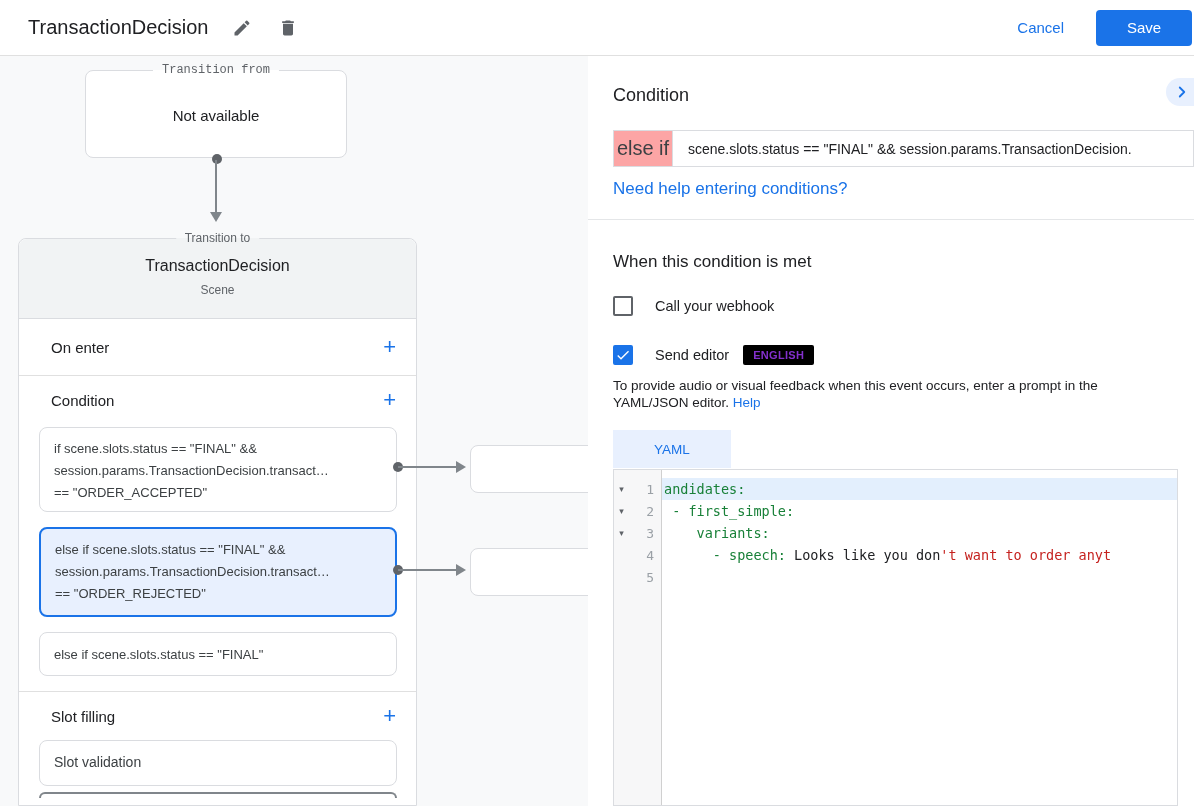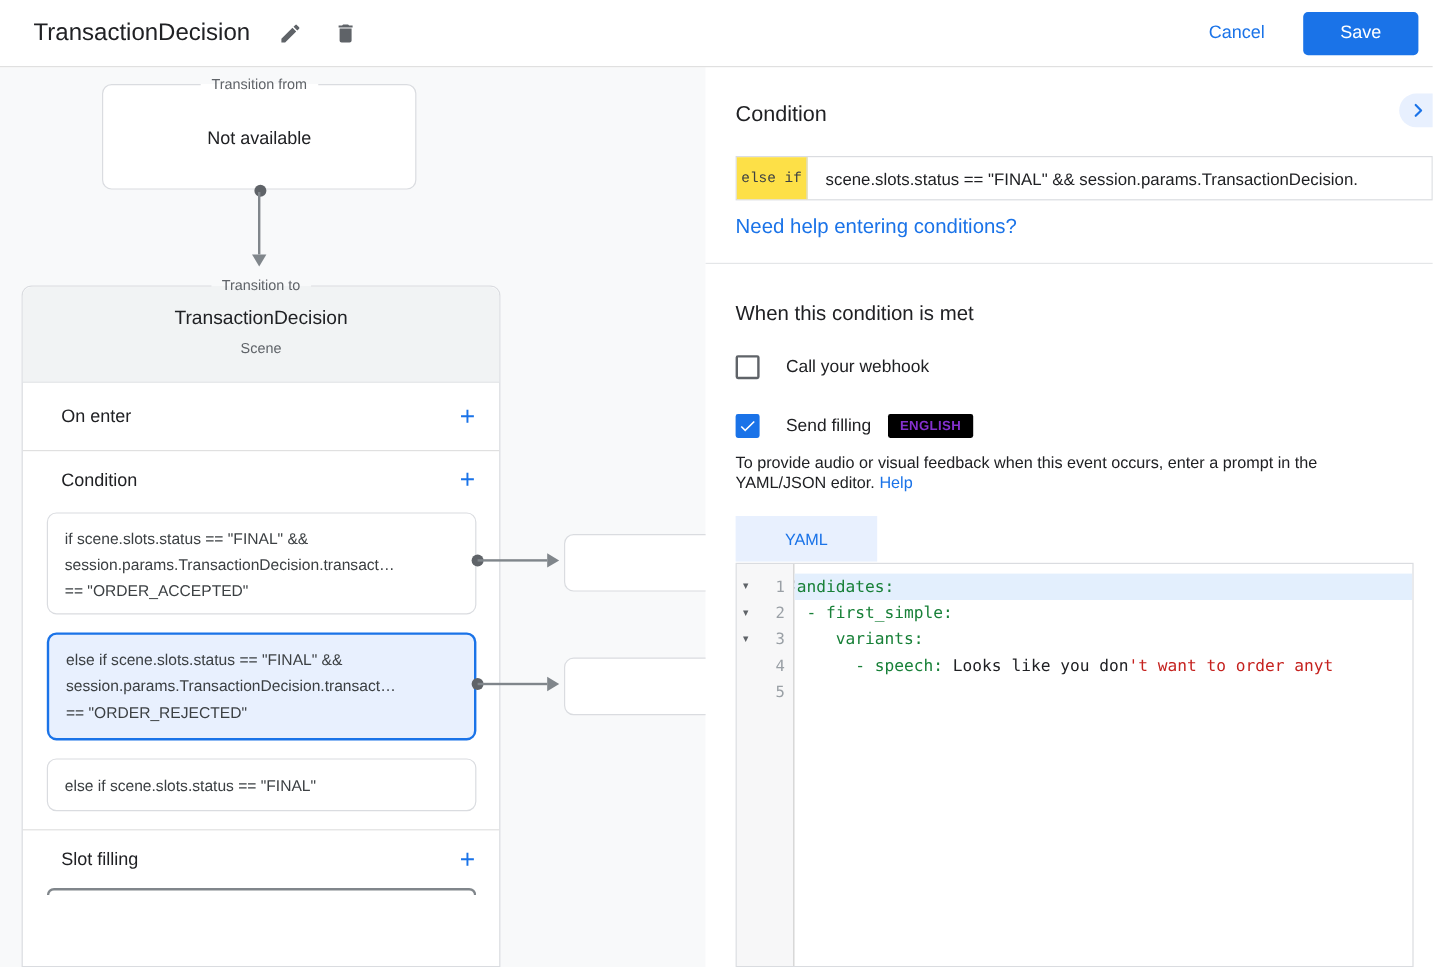--- a/index.html
+++ b/index.html
@@ -9,30 +9,30 @@
 
   
   .topbar { position:absolute; left:0; top:0; width:1194px; height:56px; background:#fff;
             border-bottom:1px solid #e0e0e0; display:flex; align-items:center; z-index:20; }
   .topbar .title { font-size:20px; color:#202124; margin-left:28px; }
   .icon-btn { width:24px; height:24px; margin-left:22px; cursor:pointer; display:flex; align-items:center; justify-content:center; }
   .icon-btn svg { width:20px; height:20px; fill:#5f6368; }
   .topbar .spacer { flex:1; }
   .cancel-btn { color:#1a73e8; font-size:15px; font-weight:500; margin-right:32px; cursor:pointer;margin-left:34px; }
   .save-btn { background:#1a73e8; color:#fff; font-size:15px; font-weight:500; border:none;
-              border-radius:4px; width:96px; height:36px; margin-right:12px; cursor:pointer; }
+              border-radius:4px; width:96px; height:36px; margin-right:2px; cursor:pointer; }
 
   
   .canvas { position:absolute; left:0; top:56px; width:588px; height:750px; background:#f8f9fa; z-index:1; }
 
   .tfrom-box { position:absolute; left:85px; top:14px; width:262px; height:88px; background:#fff;
                border:1px solid #dadce0; border-radius:8px; }
   .legend-chip { position:absolute; top:-8px; left:50%; transform:translateX(-50%); font-size:12px;
                  color:#5f6368; padding:0 9px; white-space:nowrap; }
-  .chip-from { background:linear-gradient(to bottom, #f8f9fa 50%, #ffffff 50%); }
+  .chip-from { background:linear-gradient(to bottom, #f8f9fa 50%, #ffffff 50%);font-family:Liberation Mono, monospace; }
   .chip-to   { background:linear-gradient(to bottom, #f8f9fa 50%, #f1f3f4 50%); }
   .tfrom-content { text-align:center; padding-top:36px; font-size:15px; color:#202124; }
 
   .v-dot { position:absolute; left:211px; top:96px; width:10px; height:10px; border-radius:50%; background:#5f6368; }
   .v-line { position:absolute; left:215px; top:104px; width:2px; height:52px; background:#80868b; }
   .v-arrow { position:absolute; left:210px; top:156px; width:0; height:0;
              border-left:6px solid transparent; border-right:6px solid transparent; border-top:10px solid #80868b; }
 
   .scene-card { position:absolute; left:18px; top:182px; width:399px; height:568px; background:#fff;
                 border:1px solid #dadce0; border-radius:8px 8px 0 0; }
@@ -66,22 +66,22 @@
 
   
   .panel { position:absolute; left:588px; top:56px; width:606px; height:750px; background:#fff; z-index:10; }
   .panel-h1 { position:absolute; left:25px; top:29px; font-size:18px; color:#202124; }
   .chev-btn { position:absolute; right:0; top:22px; width:28px; height:28px; background:#e8f0fe;
               border-radius:14px 0 0 14px; cursor:pointer; display:flex; align-items:center; }
   .chev-btn svg { width:18px; height:18px; margin-left:7px; }
 
   .cond-input { position:absolute; left:25px; top:74px; right:0; height:37px; border:1px solid #dadce0;
                 display:flex; align-items:stretch; background:#fff; }
-  .cond-prefix { width:59px; background:#fde047; border-right:1px solid #dadce0; display:flex;
-                 align-items:center; justify-content:center; font-size:12px; color:#3c4043;font-family:Liberation Mono, monospace; }
+  .cond-prefix { width:59px; background:#fca5a5; border-right:1px solid #dadce0; display:flex;
+                 align-items:center; justify-content:center; font-size:20px; color:#3c4043; }
   .cond-expr { flex:1; display:flex; align-items:center; padding-left:15px; font-size:14px; color:#202124;
                white-space:nowrap; overflow:hidden; }
   .help-link { position:absolute; left:25px; top:123px; font-size:17px; color:#1a73e8; cursor:pointer; }
   .panel-div { position:absolute; left:0; right:0; top:163px; height:1px; background:#e4e6e8; }
 
   .panel-h2 { position:absolute; left:25px; top:196px; font-size:17px; color:#202124; }
   .check-row { position:absolute; left:25px; display:flex; align-items:center; }
   .row-webhook { top:240px; }
   .row-prompts { top:289px; }
   .cbox { width:20px; height:20px; border:2px solid #5f6368; border-radius:2px; background:#fff; cursor:pointer; flex:none; }
@@ -177,20 +177,21 @@
         <div>else if scene.slots.status == "FINAL"</div>
       </div>
 
       <div class="sec-divider"></div>
 
       <div class="section-row sec-head">
         <div class="section-label">Slot filling</div>
         <div class="plus-btn">+</div>
       </div>
 
+      <div class="slot-card">Slot validation</div>
       <div class="slot-partial"></div>
     </div>
 
     <div class="c-dot" style="left:393px; top:406px;"></div>
     <div class="c-line" style="left:398px; top:410px; width:58px;"></div>
     <div class="c-arrow" style="left:456px; top:405px;"></div>
     <div class="c-box" style="left:470px; top:389px;"></div>
 
     <div class="c-dot" style="left:393px; top:509px;"></div>
     <div class="c-line" style="left:398px; top:513px; width:58px;"></div>
@@ -221,21 +222,21 @@
       <div class="cbox"></div>
       <div class="check-label">Call your webhook</div>
     </div>
 
     <div class="check-row row-prompts">
       <div class="cbox checked">
         <svg viewBox="0 0 24 24">
             <path d="M9 16.2L4.8 12l-1.4 1.4L9 19 21 7l-1.4-1.4z" fill="#ffffff"></path>
           </svg>
       </div>
-      <div class="check-label">Send filling</div>
+      <div class="check-label">Send editor</div>
       <div class="lang-badge">ENGLISH</div>
     </div>
 
     <p class="prompt-desc"><span>To provide audio or visual feedback when this event occurs, enter a prompt in the YAML/JSON editor.</span> <span class="help">Help</span></p>
 
     <div class="tabs">
       <div class="tab active">YAML</div>
       <div class="tab">JSON</div>
     </div>
 

